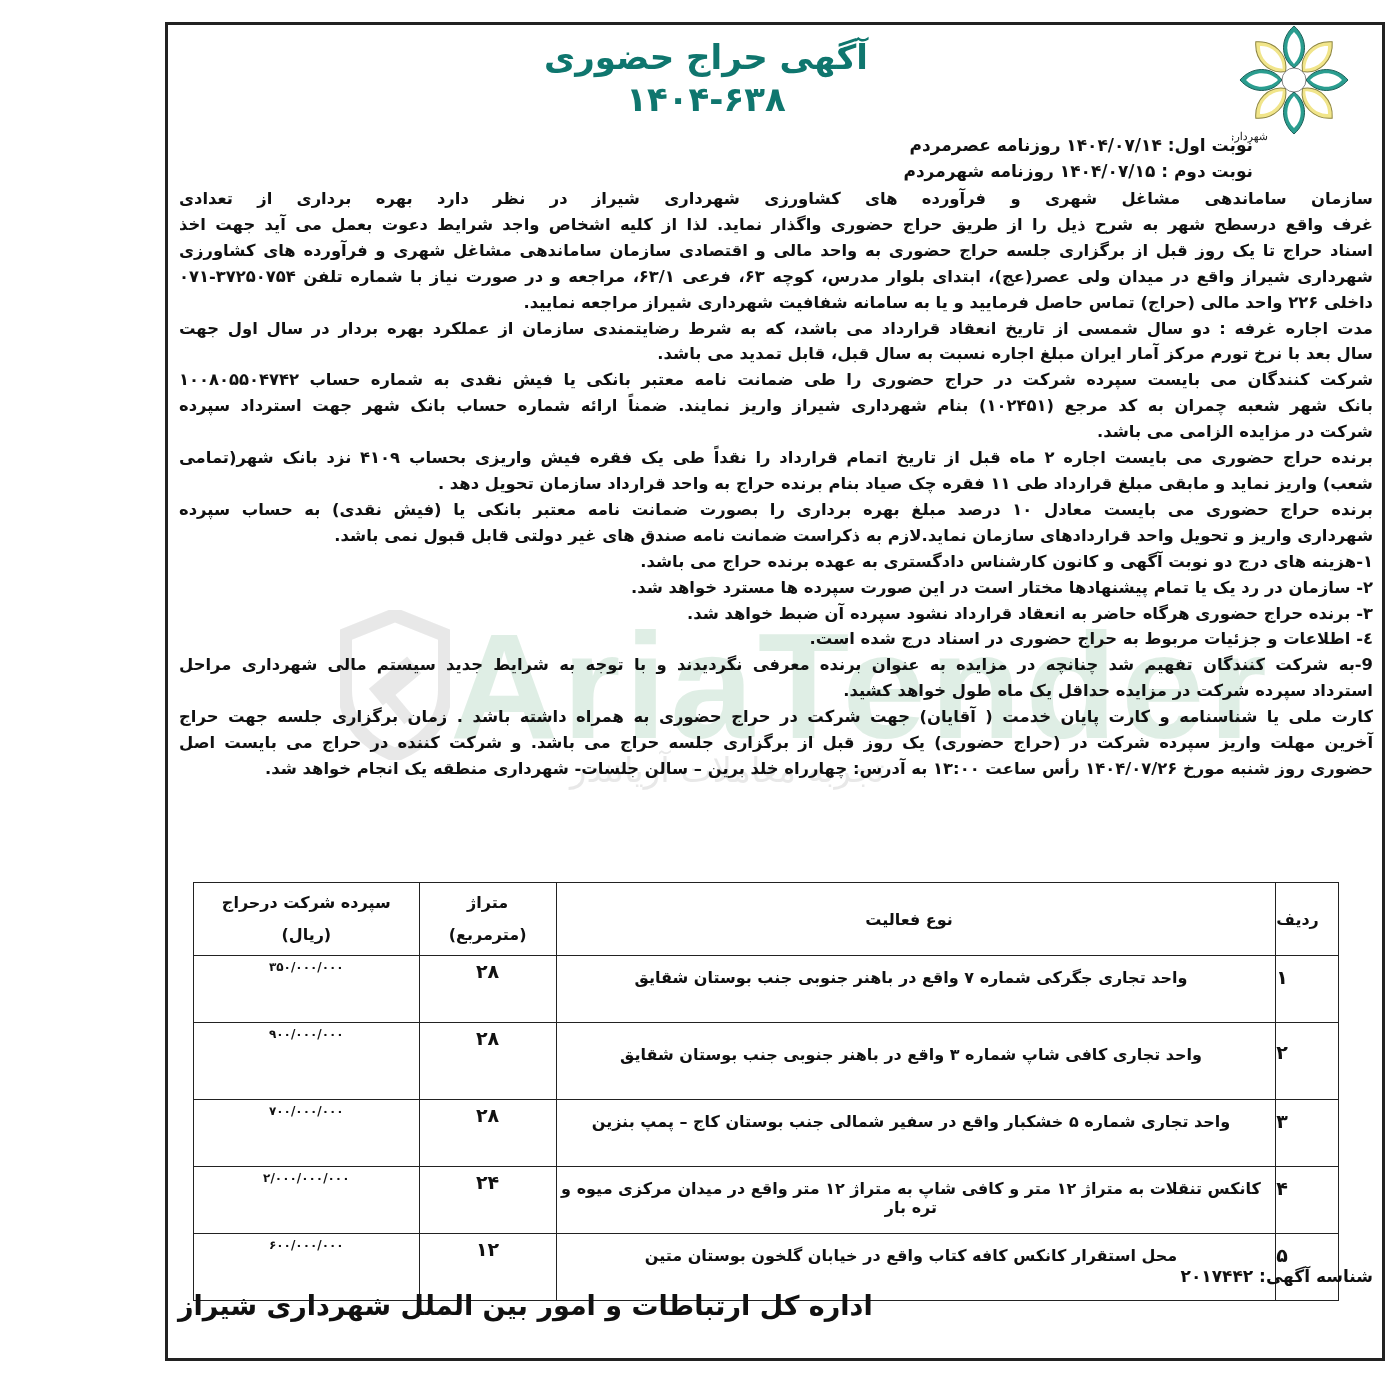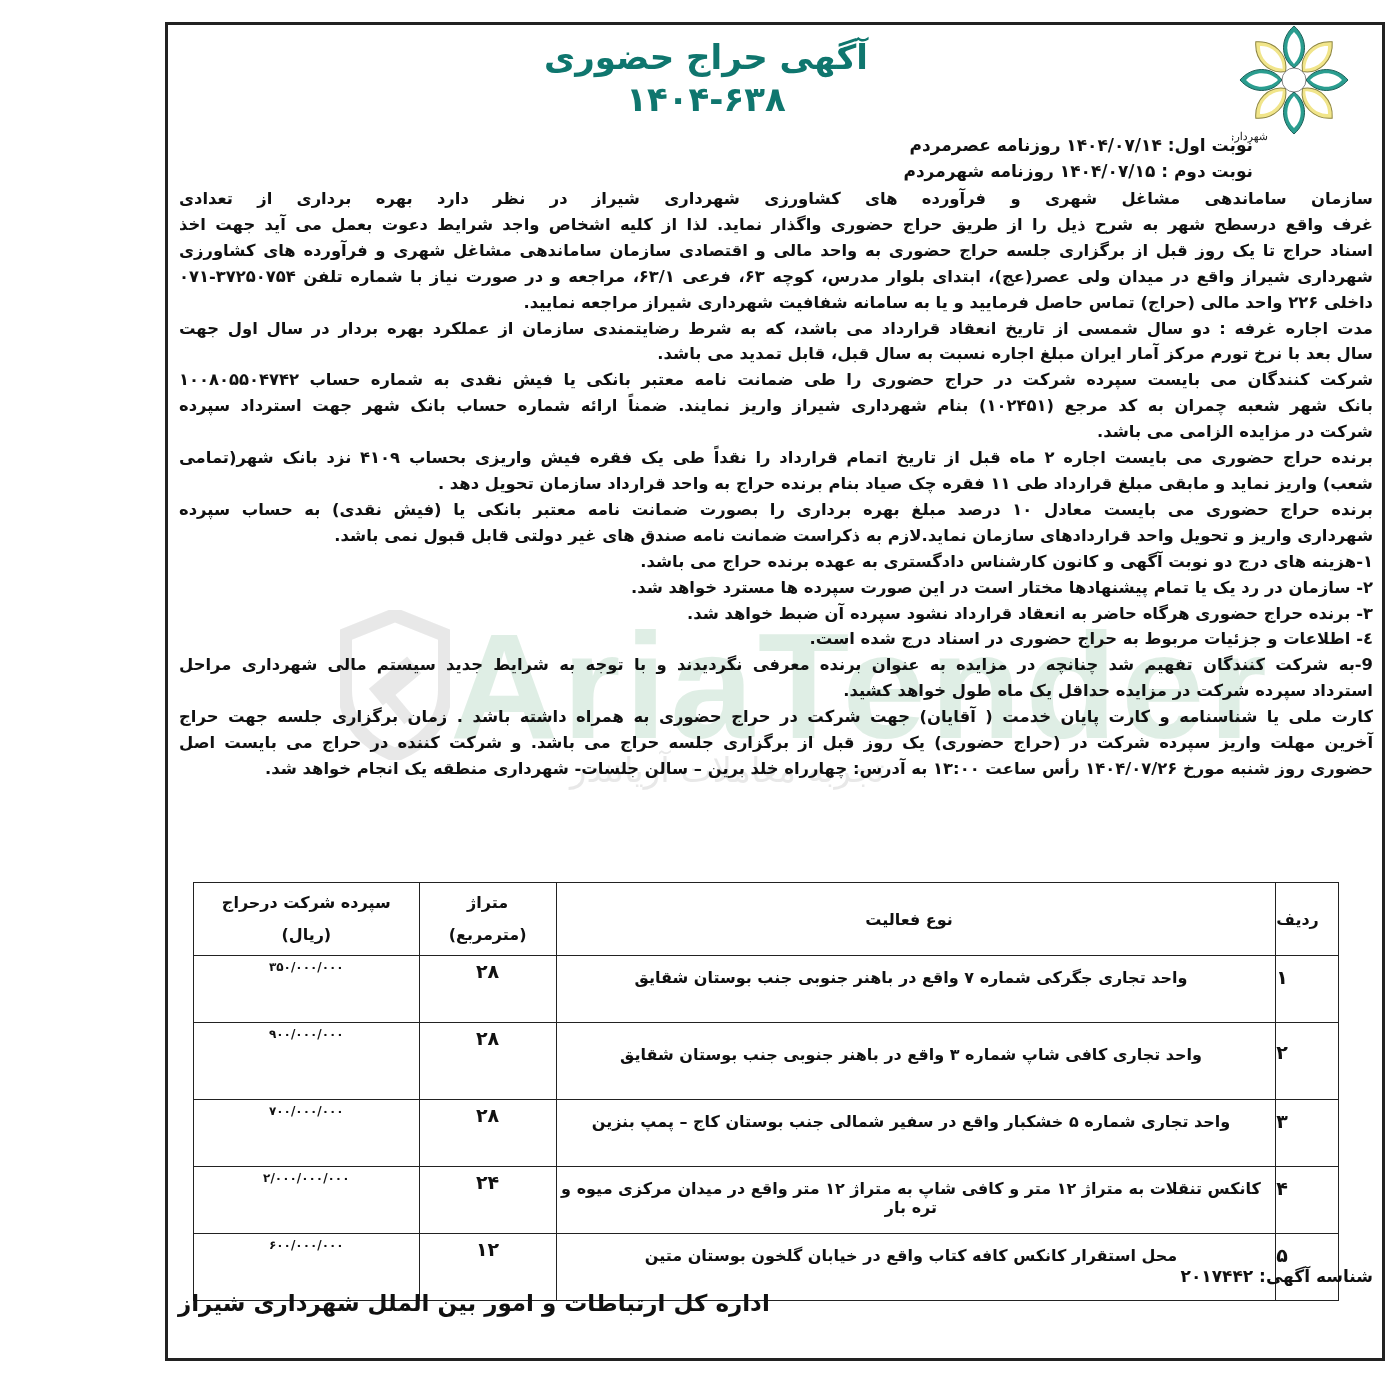--- a/index.html
+++ b/index.html
@@ -63,21 +63,21 @@
   table.items td.col-act { padding: 12px 10px 0 0; font-size: 16px; }
   table.items td.col-row { padding-top: 10px; font-size: 19px; }
   table.items td.col-area { padding-top: 4px; font-size: 19px; }
   table.items td.col-dep { padding-top: 4px; font-size: 12px; direction: ltr; margin-top: 48px; }
   tr.r2 td.col-act { padding-top: 22px; }
   tr.r2 td.col-row { padding-top: 18px; }
 
   .ad-id { position: absolute; right: 20px; top: 1266px; font-size: 17px; font-weight: bold; }
   .ad-id .v { direction: ltr; unicode-bidi: embed; }
   .footer-org {
-    position: absolute; left: 178px; top: 1290px; font-size: 23px; font-weight: bold; color: #111;
+    position: absolute; left: 178px; top: 1290px; font-size: 27px; font-weight: bold; color: #111;
   }
 </style>
 </head>
 <body>
 
 <div class="frame"></div>
 
 <div class="logo">
   <svg width="120" height="130" viewBox="0 0 120 130">
     <g transform="translate(62,58)">

